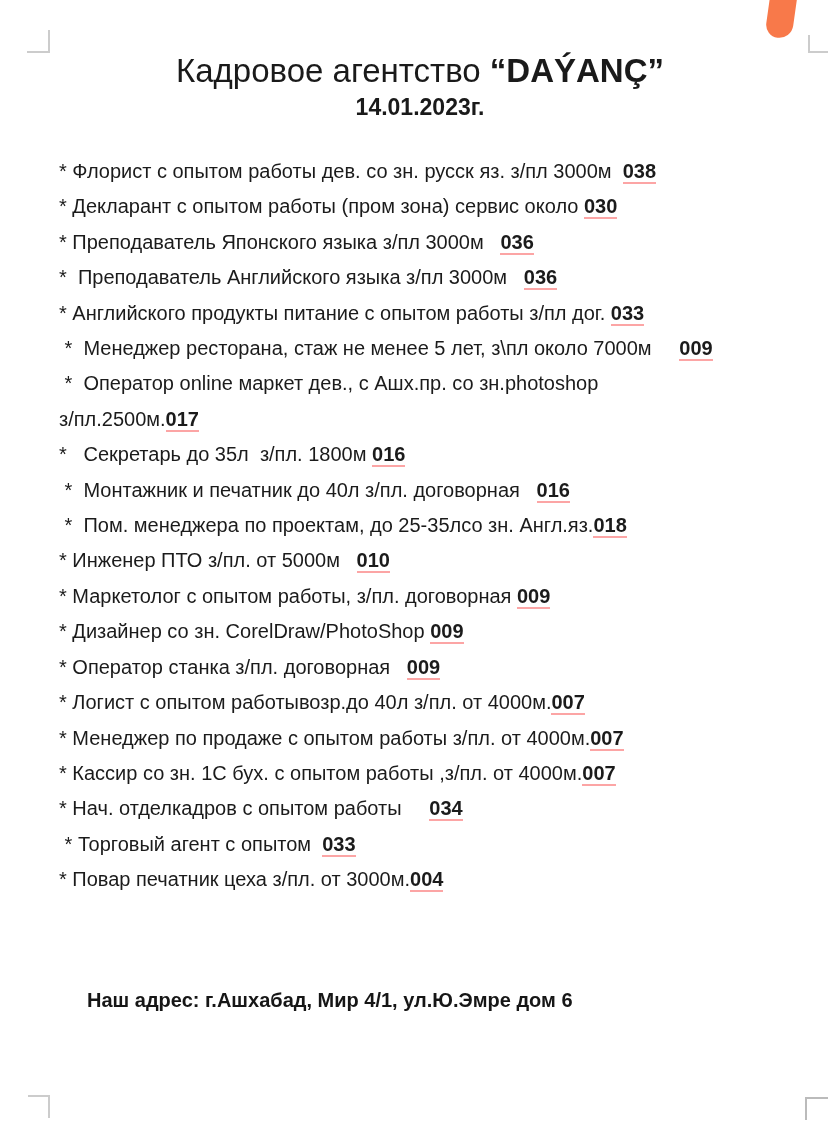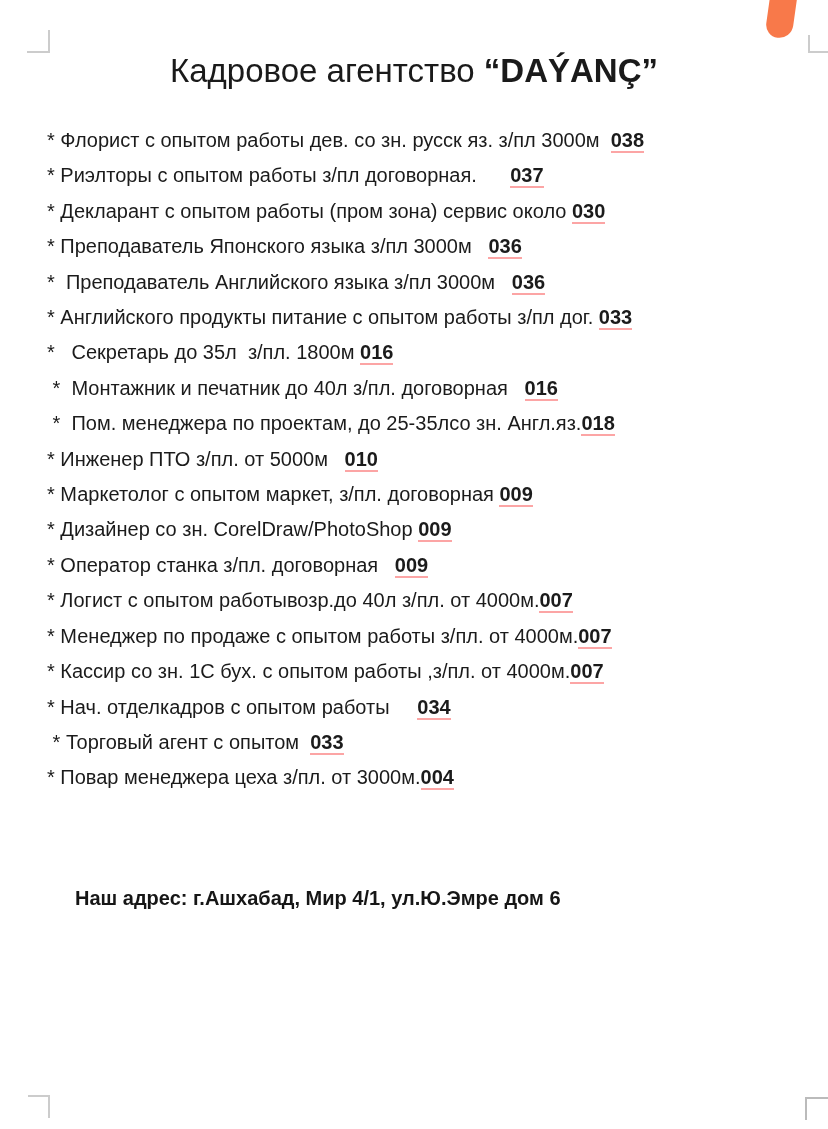--- a/index.html
+++ b/index.html
@@ -5,20 +5,21 @@
   * { margin: 0; padding: 0; box-sizing: border-box; }
   html, body { background: #ffffff; }
   .page {
     position: relative;
     width: 828px;
     height: 1129px;
     background: #ffffff;
     font-family: "Liberation Sans", "DejaVu Sans", sans-serif;
     color: #1b1b1b;
     overflow: hidden;
+    padding-left: 12px;
   }
   
   .corner { position: absolute; }
   .corner.tl { top: 30px;  left: 27px;  width: 23px; height: 23px; border-right: 2px solid #cccccc; border-bottom: 2px solid #cccccc; }
   .corner.tr { top: 35px;  right: 0;    width: 20px; height: 18px; border-left: 2px solid #cccccc;  border-bottom: 2px solid #cccccc; }
   .corner.bl { top: 1095px; left: 28px; width: 22px; height: 23px; border-top: 2px solid #cccccc;   border-right: 2px solid #cccccc; }
   .corner.br { top: 1097px; left: 805px; width: 23px; height: 23px; border-top: 2px solid #bbbbbb;  border-left: 2px solid #bbbbbb; }
   
   .orange-mark {
     position: absolute;
@@ -57,42 +58,44 @@
 <div class="page">
 
   <div class="orange-mark"></div>
   <div class="corner tl"></div>
   <div class="corner tr"></div>
   <div class="corner bl"></div>
   <div class="corner br"></div>
 
   <div class="header">
     <div class="title"><span>Кадровое агентство </span><span class="brand">“DAÝANÇ”</span></div>
+    <div class="doc-date">14.01.2023г.</div>
   </div>
 
   <div class="vacancy-list">
       <div class="vacancy-row"><span>* Флорист с опытом работы дев. со зн. русск яз. з/пл 3000м  </span><span class="code">038</span></div>
-      <div class="vacancy-row"><span>* Риэлторы с опытом работы з/пл договорная.      </span><span class="code">037</span></div>
       <div class="vacancy-row"><span>* Декларант с опытом работы (пром зона) сервис около </span><span class="code">030</span></div>
       <div class="vacancy-row"><span>* Преподаватель Японского языка з/пл 3000м   </span><span class="code">036</span></div>
       <div class="vacancy-row"><span>*  Преподаватель Английского языка з/пл 3000м   </span><span class="code">036</span></div>
       <div class="vacancy-row"><span>* Английского продукты питание с опытом работы з/пл дог. </span><span class="code">033</span></div>
+      <div class="vacancy-row"><span> *  Менеджер ресторана, стаж не менее 5 лет, з\пл около 7000м     </span><span class="code">009</span></div>
+      <div class="vacancy-row"><span> *  Оператор online маркет дев., с Ашх.пр. со зн.photoshop</span><br><span>з/пл.2500м.</span><span class="code">017</span></div>
       <div class="vacancy-row"><span>*   Секретарь до 35л  з/пл. 1800м </span><span class="code">016</span></div>
       <div class="vacancy-row"><span> *  Монтажник и печатник до 40л з/пл. договорная   </span><span class="code">016</span></div>
       <div class="vacancy-row"><span> *  Пом. менеджера по проектам, до 25-35лсо зн. Англ.яз.</span><span class="code">018</span></div>
       <div class="vacancy-row"><span>* Инженер ПТО з/пл. от 5000м   </span><span class="code">010</span></div>
-      <div class="vacancy-row"><span>* Маркетолог с опытом маркет, з/пл. договорная </span><span class="code">009</span></div>
+      <div class="vacancy-row"><span>* Маркетолог с опытом работы, з/пл. договорная </span><span class="code">009</span></div>
       <div class="vacancy-row"><span>* Дизайнер со зн. CorelDraw/PhotoShop </span><span class="code">009</span></div>
       <div class="vacancy-row"><span>* Оператор станка з/пл. договорная   </span><span class="code">009</span></div>
       <div class="vacancy-row"><span>* Логист с опытом работывозр.до 40л з/пл. от 4000м.</span><span class="code">007</span></div>
       <div class="vacancy-row"><span>* Менеджер по продаже с опытом работы з/пл. от 4000м.</span><span class="code">007</span></div>
       <div class="vacancy-row"><span>* Кассир со зн. 1С бух. с опытом работы ,з/пл. от 4000м.</span><span class="code">007</span></div>
       <div class="vacancy-row"><span>* Нач. отделкадров с опытом работы     </span><span class="code">034</span></div>
       <div class="vacancy-row"><span> * Торговый агент с опытом  </span><span class="code">033</span></div>
-      <div class="vacancy-row"><span>* Повар менеджера цеха з/пл. от 3000м.</span><span class="code">004</span></div>
+      <div class="vacancy-row"><span>* Повар печатник цеха з/пл. от 3000м.</span><span class="code">004</span></div>
     </div>
 
   <div class="footer">
     <div class="address-line">Наш адрес: г.Ашхабад, Мир 4/1, ул.Ю.Эмре дом 6</div>
     
   </div>
 
 </div>
 
 </body></html>

